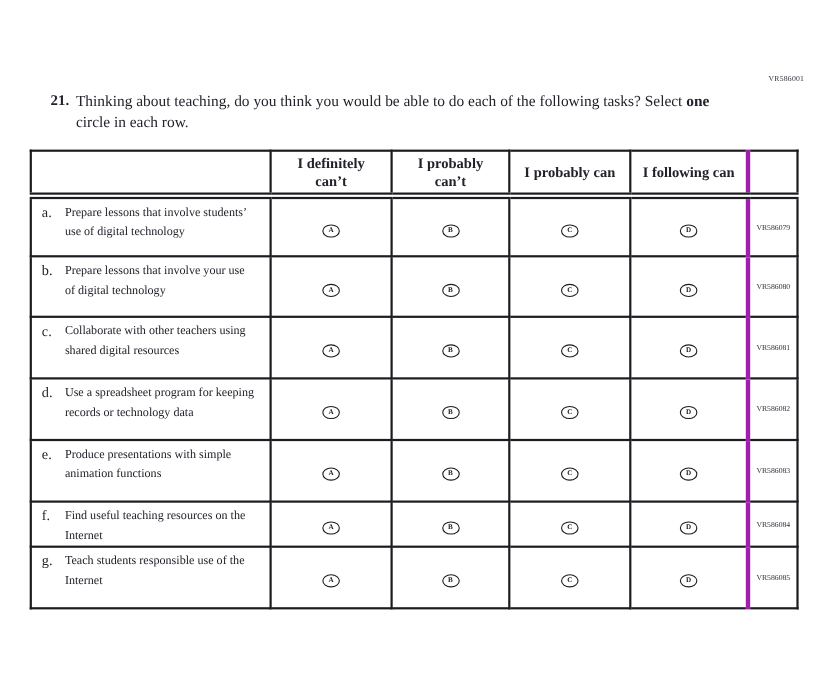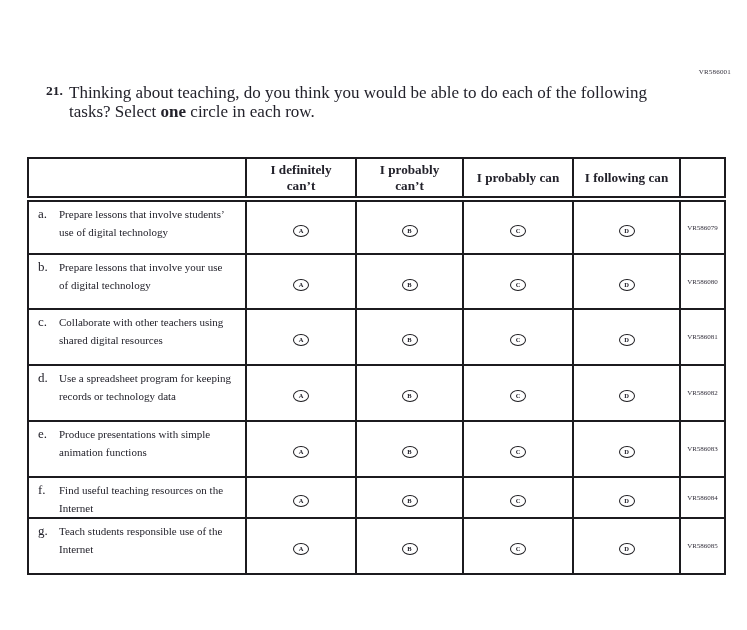--- a/index.html
+++ b/index.html
@@ -26,29 +26,29 @@
     left: 46px; top: 83px;
     display: flex;
   }
   .qnum {
     font-weight: bold;
     font-size: 13.5px;
     width: 23px;
     flex: none;
   }
   .qtext {
-    font-size: 17px;
+    font-size: 14px;
     line-height: 19px;
     width: 585px;
   }
   .qtext b { font-weight: bold; }
 
   table.grid {
     position: absolute;
-    left: 27px; top: 157px;
+    left: 27px; top: 136px;
     border-collapse: collapse;
     table-layout: fixed;
     width: 697px;
   }
   table.grid, table.grid th, table.grid td {
     border: 2px solid #1c1b1f;
   }
   table.grid th {
     border-bottom: 6px double #1c1b1f;
     font-size: 13.2px;
@@ -81,21 +81,21 @@
     border: 1px solid #1c1b1f;
     border-radius: 50%;
     font-size: 6.5px;
     font-weight: bold;
     line-height: 10px;
     text-align: center;
     color: #23222b;
   }
   table.grid th.code-col,
   table.grid td.code-col {
-    border-left: 1px solid #a21caf;
+    border-left: 4px solid #a21caf;
   }
   td.code-col {
     vertical-align: middle;
     text-align: center;
     font-size: 7px;
     color: #33303c;
     padding: 0 1px;
   }
 </style>
 </head>

